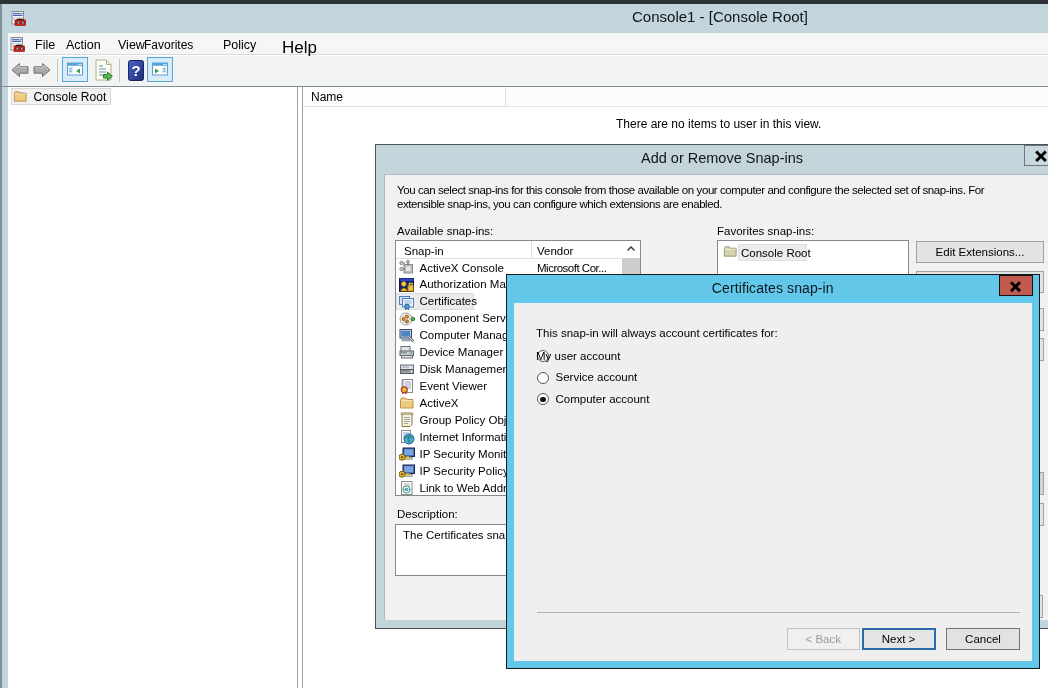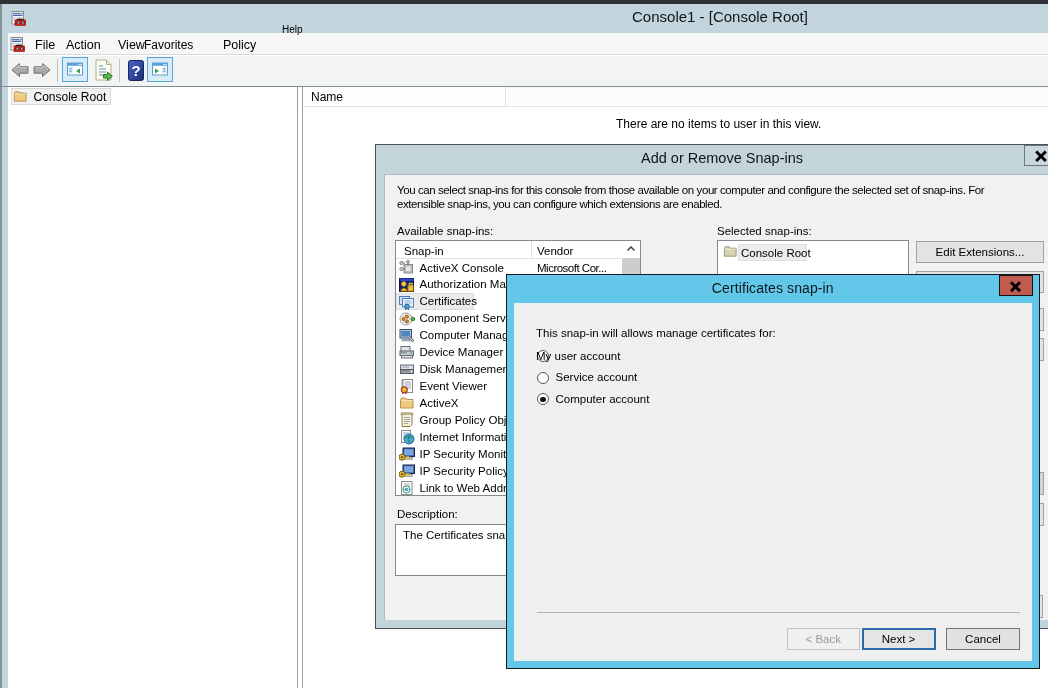--- a/index.html
+++ b/index.html
@@ -15,21 +15,21 @@
 <div class="a" style="left:0;top:33px;width:8px;height:655px;background:#c3d5dc"></div>
 <div class="a" style="left:0;top:4px;width:1.5px;height:684px;background:#7e909a"></div>
 <div class="t" style="left:631px;top:7.5px;width:178px;text-align:center;font-size:15px;color:#101418">Console1 - [Console Root]</div>
 
 <div class="a" style="left:8px;top:33px;width:1040px;height:22px;background:#f6f6f6;border-bottom:1px solid #dadada"></div>
 <div class="t" style="left:35px;top:38px;font-size:12.5px">File</div>
 <div class="t" style="left:66px;top:38px;font-size:12.5px">Action</div>
 <div class="t" style="left:118px;top:38px;font-size:12.5px">View</div>
 <div class="t" style="left:144px;top:38px;font-size:12px">Favorites</div>
 <div class="t" style="left:223px;top:38px;font-size:12.5px">Policy</div>
-<div class="t" style="left:282px;top:24px;font-size:10px">Help</div>
+<div class="t" style="left:282px;top:38px;font-size:17px">Help</div>
 
 <div class="a" style="left:8px;top:56px;width:1040px;height:30px;background:#f2f3f3"></div>
 <div class="a" style="left:0;top:85.5px;width:1048px;height:1px;background:#818c93"></div>
 <div class="a" style="left:56.5px;top:59px;width:1px;height:23px;background:#c3c3c3"></div>
 <div class="a" style="left:119px;top:59px;width:1px;height:23px;background:#c3c3c3"></div>
 
 <div class="a" style="left:8px;top:86.5px;width:290px;height:601.5px;background:#fff;border-right:1.5px solid #99a2a8"></div>
 <div class="a" style="left:302px;top:86.5px;width:1px;height:601.5px;background:#99a2a8"></div>
 
 <div class="a" style="left:10.5px;top:88px;width:100px;height:17px;background:#f1f1f1;border:1px solid #d9d9d9"></div>
@@ -120,21 +120,21 @@
 <div class="a" id="armdlg" style="left:375px;top:143.5px;width:684px;height:485px;background:#c3d5db;border:1.5px solid #4a5157"></div>
 <div class="t" style="left:380px;top:149.5px;width:684px;text-align:center;font-size:14.5px;color:#101418">Add or Remove Snap-ins</div>
 <div class="a" style="left:1024px;top:144.5px;width:34px;height:21px;background:#c9d8de;border:1.5px solid #70777c"></div>
 <svg class="a" style="left:1034px;top:149px" width="14" height="14" viewBox="0 0 14 14">
     <path d="M2.2 2.5 L11.8 12 M11.8 2.5 L2.2 12" stroke="#000" stroke-width="3"></path>
   </svg>
 <div class="a" style="left:383.5px;top:174px;width:668px;height:446px;background:#f1f1f1;border-top:1px solid #aebcc2;border-left:1px solid #aebcc2"></div>
 <div class="t" style="left:397px;top:184px;font-size:11.5px;letter-spacing:-0.42px">You can select snap-ins for this console from those available on your computer and configure the selected set of snap-ins. For</div>
 <div class="t" style="left:397px;top:198px;font-size:11.5px;letter-spacing:-0.42px">extensible snap-ins, you can configure which extensions are enabled.</div>
 <div class="t" style="left:397px;top:224.5px;font-size:11.5px">Available snap-ins:</div>
-<div class="t" style="left:717px;top:224.5px;font-size:11.5px">Selected snap-ins:</div>
+<div class="t" style="left:717px;top:224.5px;font-size:11.5px">Favorites snap-ins:</div>
 
 <div class="a" style="left:394.5px;top:239.5px;width:246.5px;height:256.5px;background:#fff;border:1px solid #848a90"></div>
 <div class="a" style="left:531px;top:241px;width:1px;height:17px;background:#e0e0e0"></div>
 <div class="a" style="left:396px;top:258px;width:225px;height:1px;background:#e0e0e0"></div>
 <div class="t" style="left:404px;top:245px;font-size:11.5px">Snap-in</div>
 <div class="t" style="left:537px;top:245px;font-size:11.5px">Vendor</div>
 
 <div class="a" style="left:621.5px;top:240.5px;width:18.5px;height:254.5px;background:#f0f0f0"></div>
 <div class="a" style="left:621.5px;top:258px;width:18.5px;height:237px;background:#cdcdcd"></div>
 <div class="a" style="left:621.5px;top:240.5px;width:18.5px;height:17.5px;background:#ffffff"></div>
@@ -286,21 +286,21 @@
 <div class="a" style="left:394.5px;top:523.5px;width:513px;height:52px;background:#fff;border:1px solid #848a90"></div>
 <div class="t" style="left:403px;top:529px;font-size:11.5px">The Certificates snap-in allows you to browse the contents of the certificate stores</div>
 
 <div class="a" style="left:505.5px;top:274px;width:534.5px;height:395px;background:#63c7e9;border:1.5px solid #17191b"></div>
 <div class="a" style="left:513.5px;top:303px;width:518px;height:358px;background:#efefef"></div>
 <div class="t" style="left:505.5px;top:279.5px;width:534.5px;text-align:center;font-size:14px;letter-spacing:0.1px;color:#0c1a20">Certificates snap-in</div>
 <div class="a" style="left:998.5px;top:275px;width:34.5px;height:20.5px;background:#c15b50;border:1.5px solid #141414"></div>
 <svg class="a" style="left:1009px;top:279.5px" width="13" height="13" viewBox="0 0 13 13">
     <path d="M2 2.2 L11 11.2 M11 2.2 L2 11.2" stroke="#000" stroke-width="3"></path>
   </svg>
-<div class="t" style="left:536px;top:326.5px;font-size:11.5px">This snap-in will allows manage certificates for:</div>
+<div class="t" style="left:536px;top:326.5px;font-size:11.5px">This snap-in will always account certificates for:</div>
 <div class="a rad" style="left:536.5px;top:350px"></div>
 <div class="t" style="left:536px;top:349.5px;font-size:11.5px">My user account</div>
 <div class="a rad" style="left:536.5px;top:371.5px"></div>
 <div class="t" style="left:555.5px;top:371px;font-size:11.5px">Service account</div>
 <div class="a rad" style="left:536.5px;top:393px"></div>
 <div class="a" style="left:540px;top:396.5px;width:5.5px;height:5.5px;border-radius:50%;background:#141414"></div>
 <div class="t" style="left:555.5px;top:392.5px;font-size:11.5px">Computer account</div>
 <div class="a" style="left:537px;top:611.5px;width:483px;height:1.5px;background:#b2b2b2"></div>
 <div class="a" style="left:787px;top:628px;width:72.5px;height:21.5px;background:#f0f0f0;border:1px solid #c2c2c2"></div>
 <div class="t" style="left:787px;top:632.5px;width:72.5px;text-align:center;font-size:11.5px;color:#9a9a9a">&lt; Back</div>

